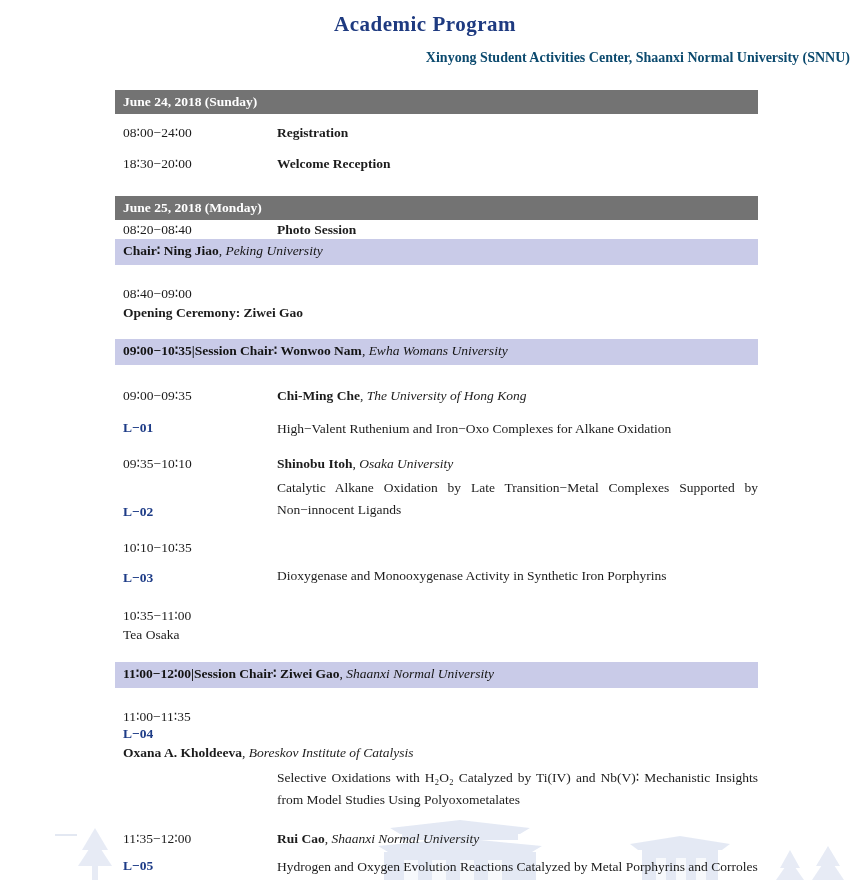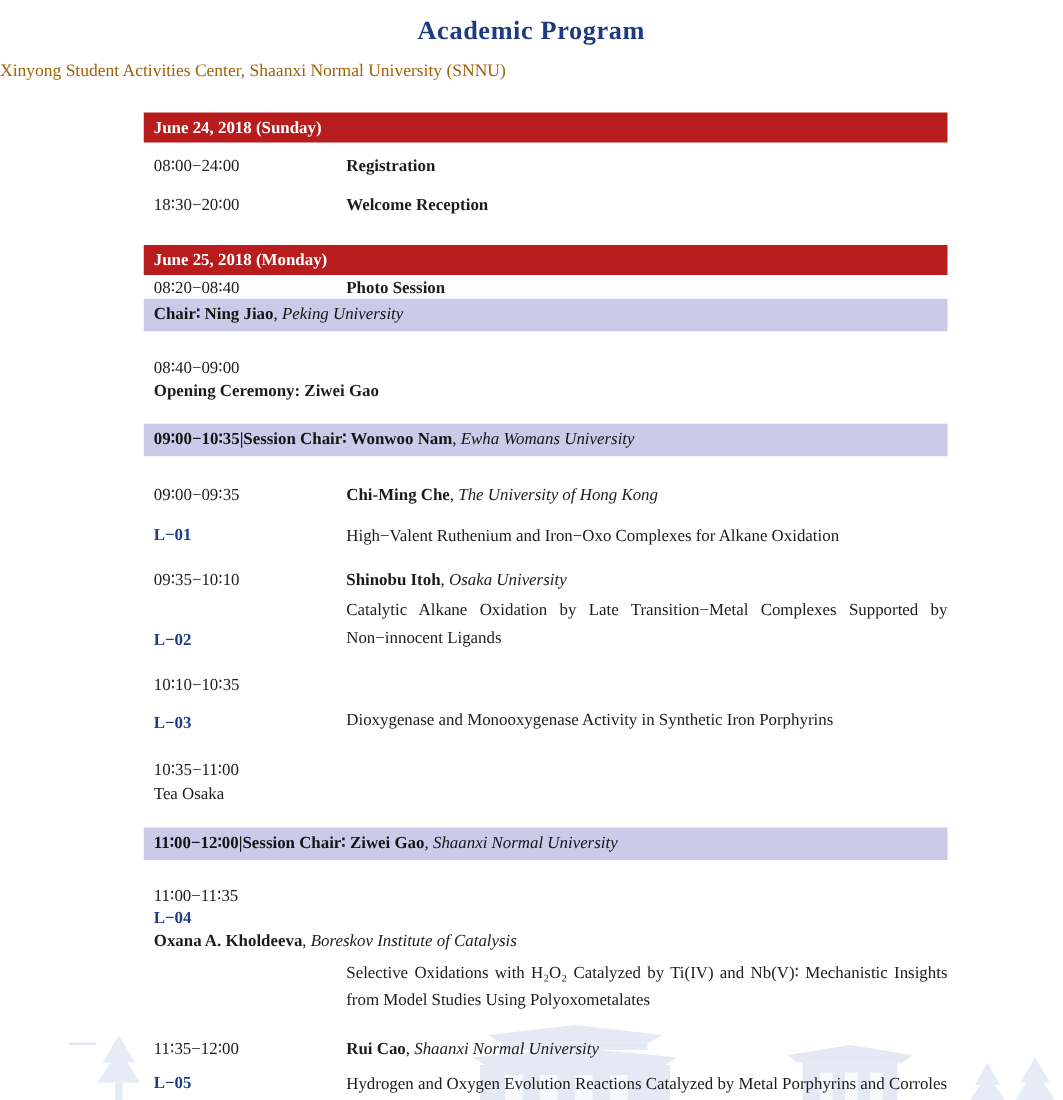--- a/index.html
+++ b/index.html
@@ -24,33 +24,33 @@
     margin: 0;
     padding-top: 12px;
     text-align: center;
     color: #1e3a80;
     font-size: 21px;
     font-weight: bold;
     letter-spacing: 0.5px;
   }
   .subtitle {
     margin-top: 13px;
-    text-align: left;
-    color: #a16207;
+    text-align: right;
+    color: #0c4a6e;
     font-size: 14px;
-    font-weight: normal;
+    font-weight: bold;
   }
   .content {
     position: absolute;
     left: 115px;
     top: 90px;
     width: 643px;
   }
   .day-bar {
-    background: #b91c1c;
+    background: #737373;
     color: #ffffff;
     font-weight: bold;
     font-size: 13.5px;
     line-height: 17px;
     padding: 3px 8px 4px 8px;
   }
   .session-bar {
     background: #c9cbe8;
     color: #141414;
     font-size: 13.5px;

